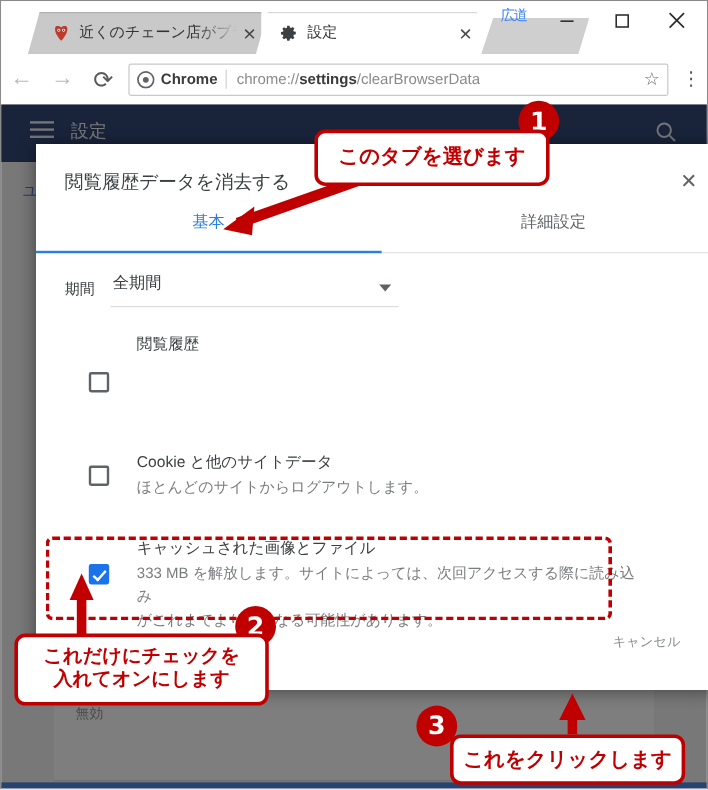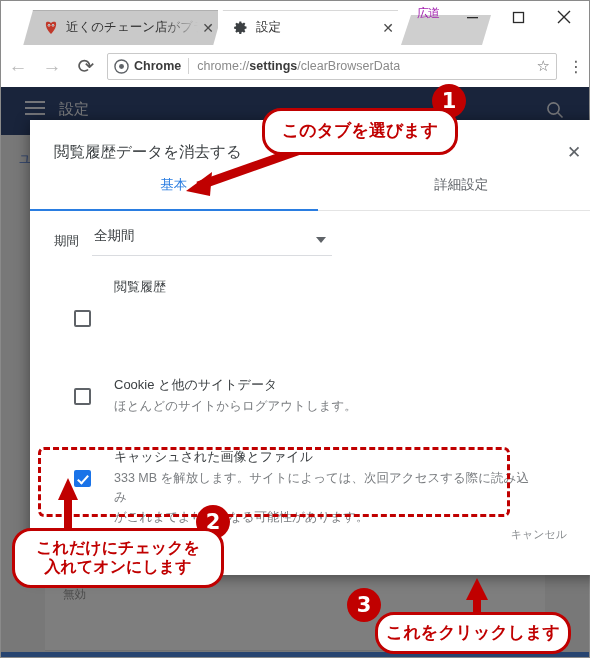--- a/index.html
+++ b/index.html
@@ -41,21 +41,21 @@
 
   #tab0{left:22px;width:195px;}
   #tab1{left:212px;width:185px;}
   .tab-newghost{position:absolute;left:400px;top:14px;width:90px;height:30px;background:#cfcfcf;
     clip-path:polygon(10px 0,100% 0,90% 100%,0 100%);}
 
   
   .winbtns{position:absolute;right:2px;top:2px;display:flex;}
   .winbtn{width:46px;height:28px;display:flex;align-items:center;justify-content:center;
     font-size:15px;color:#2b2b2b;font-family:"DejaVu Sans",sans-serif;}
-  .user-label{position:absolute;left:416px;top:4px;font-size:12px;color:#a21caf;letter-spacing:-1px;}
+  .user-label{position:absolute;left:416px;top:4px;font-size:12px;color:#3b82f6;letter-spacing:-1px;}
 
   
   .toolbar{position:absolute;left:1px;top:45px;width:588px;height:42px;background:#ffffff;
     border-bottom:1px solid #c4c4c4;display:flex;align-items:center;}
   .navbtn{width:34px;height:34px;display:flex;align-items:center;justify-content:center;
     font-size:19px;color:#b9b9b9;}
   .navbtn.enabled{color:#5a5a5a;font-size:20px;}
   .omnibox{
     flex:1 1 auto;height:27px;margin:0 6px 0 4px;border:1px solid #c9c9c9;border-radius:2px;
     background:#fff;display:flex;align-items:center;padding:0 6px;box-sizing:border-box;
@@ -121,21 +121,21 @@
     border:solid #fff;border-width:0 2px 2px 0;transform:rotate(42deg);}
   .opt-body{position:absolute;left:60px;width:418px;}
   .opt-title{font-size:13px;color:#3c4043;line-height:1.45;margin-bottom:2px;}
   .opt-desc{font-size:12.5px;color:#7a7d80;line-height:1.55;}
   .opt-desc a{color:#1a73e8;text-decoration:none;}
 
   .dlg-actions{position:absolute;right:22px;bottom:24px;display:flex;align-items:center;}
   .btn-cancel{font-size:11px;color:#8a8d90;padding:9px 16px;}
   .btn-primary{font-size:12.5px;color:#ffffff;background:#4a90e8;padding:10px 18px;border-radius:2px;}
   .callout{
-    position:absolute;background:#ffffff;border:3px solid #c00000;border-radius:19px;
+    position:absolute;background:#ffffff;border:3px solid #c00000;border-radius:9px;
     color:#c00000;font-weight:bold;display:flex;align-items:center;justify-content:center;
     text-align:center;line-height:1.18;box-sizing:border-box;
   }
   .badge{
     position:absolute;width:34px;height:34px;border-radius:50%;background:#c00000;color:#fff;
     font-size:21px;font-weight:bold;display:flex;align-items:center;justify-content:center;
     font-family:"DejaVu Sans",sans-serif;
   }
   .dashbox{position:absolute;border:3px dashed #c00000;border-radius:6px;box-sizing:border-box;}
   svg.annsvg{position:absolute;left:0;top:0;width:590px;height:658px;pointer-events:none;}

